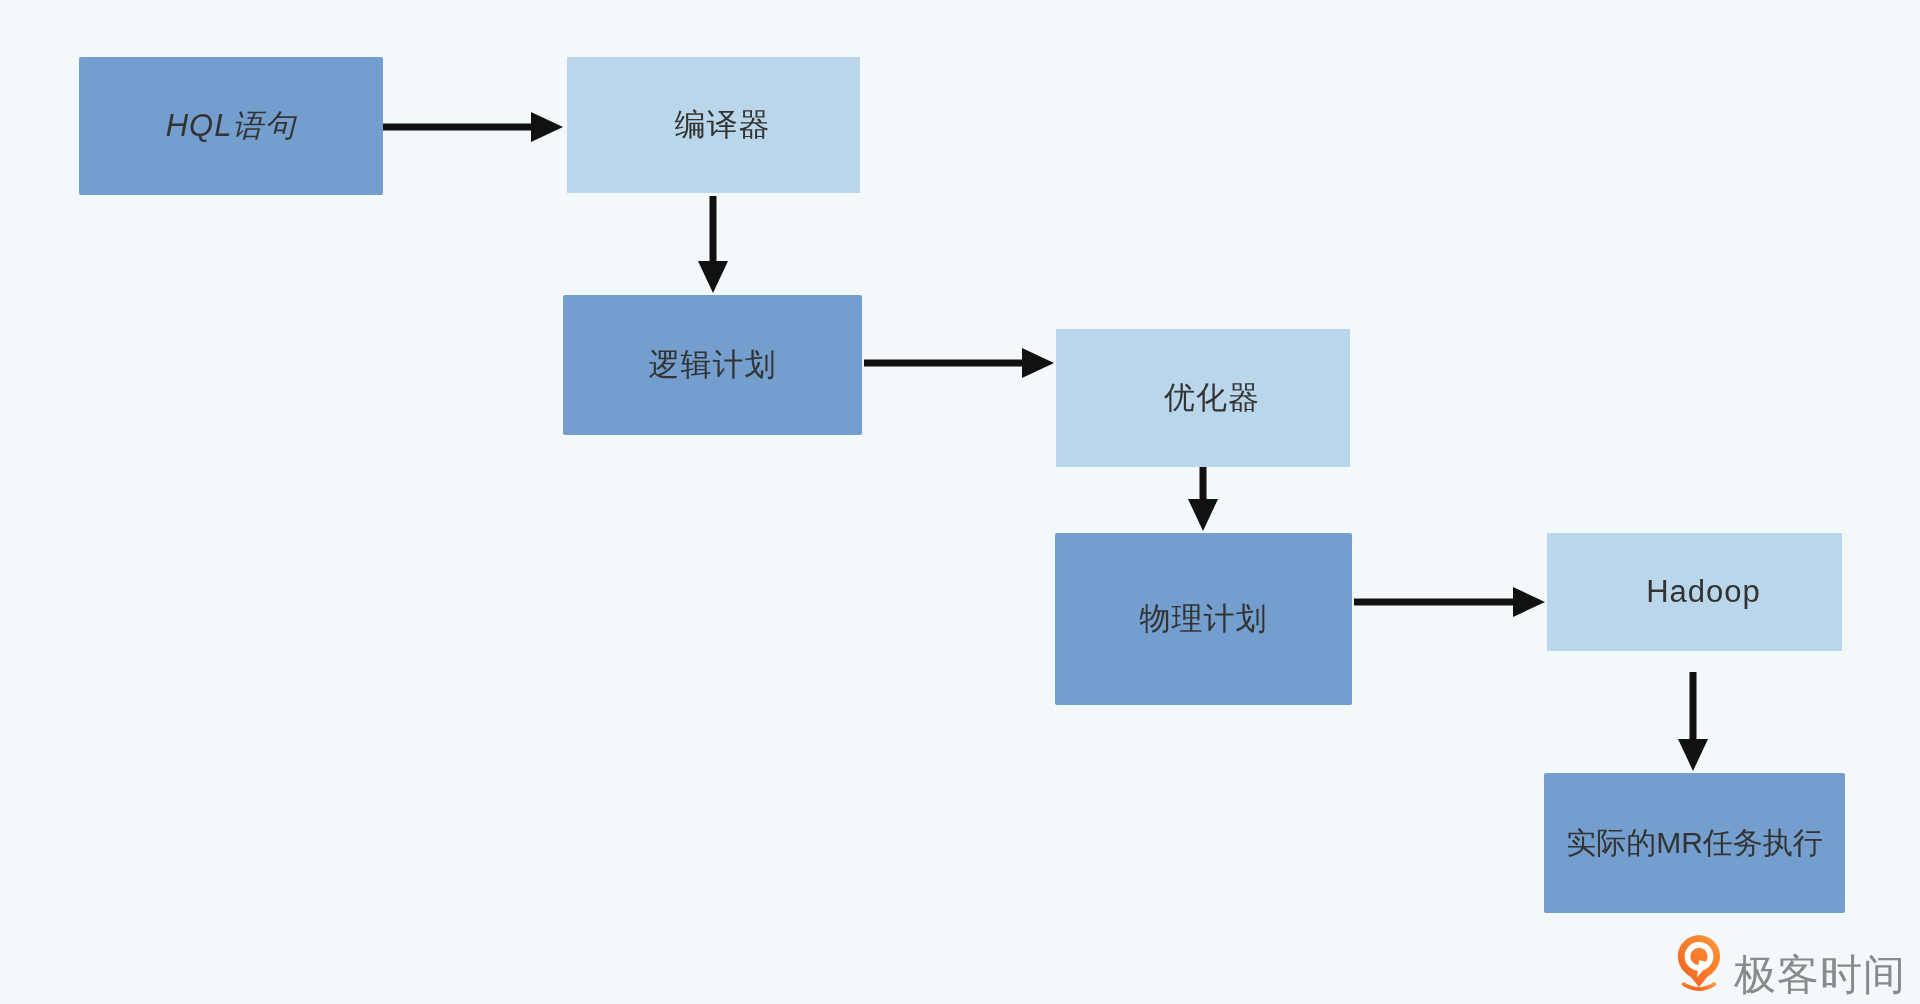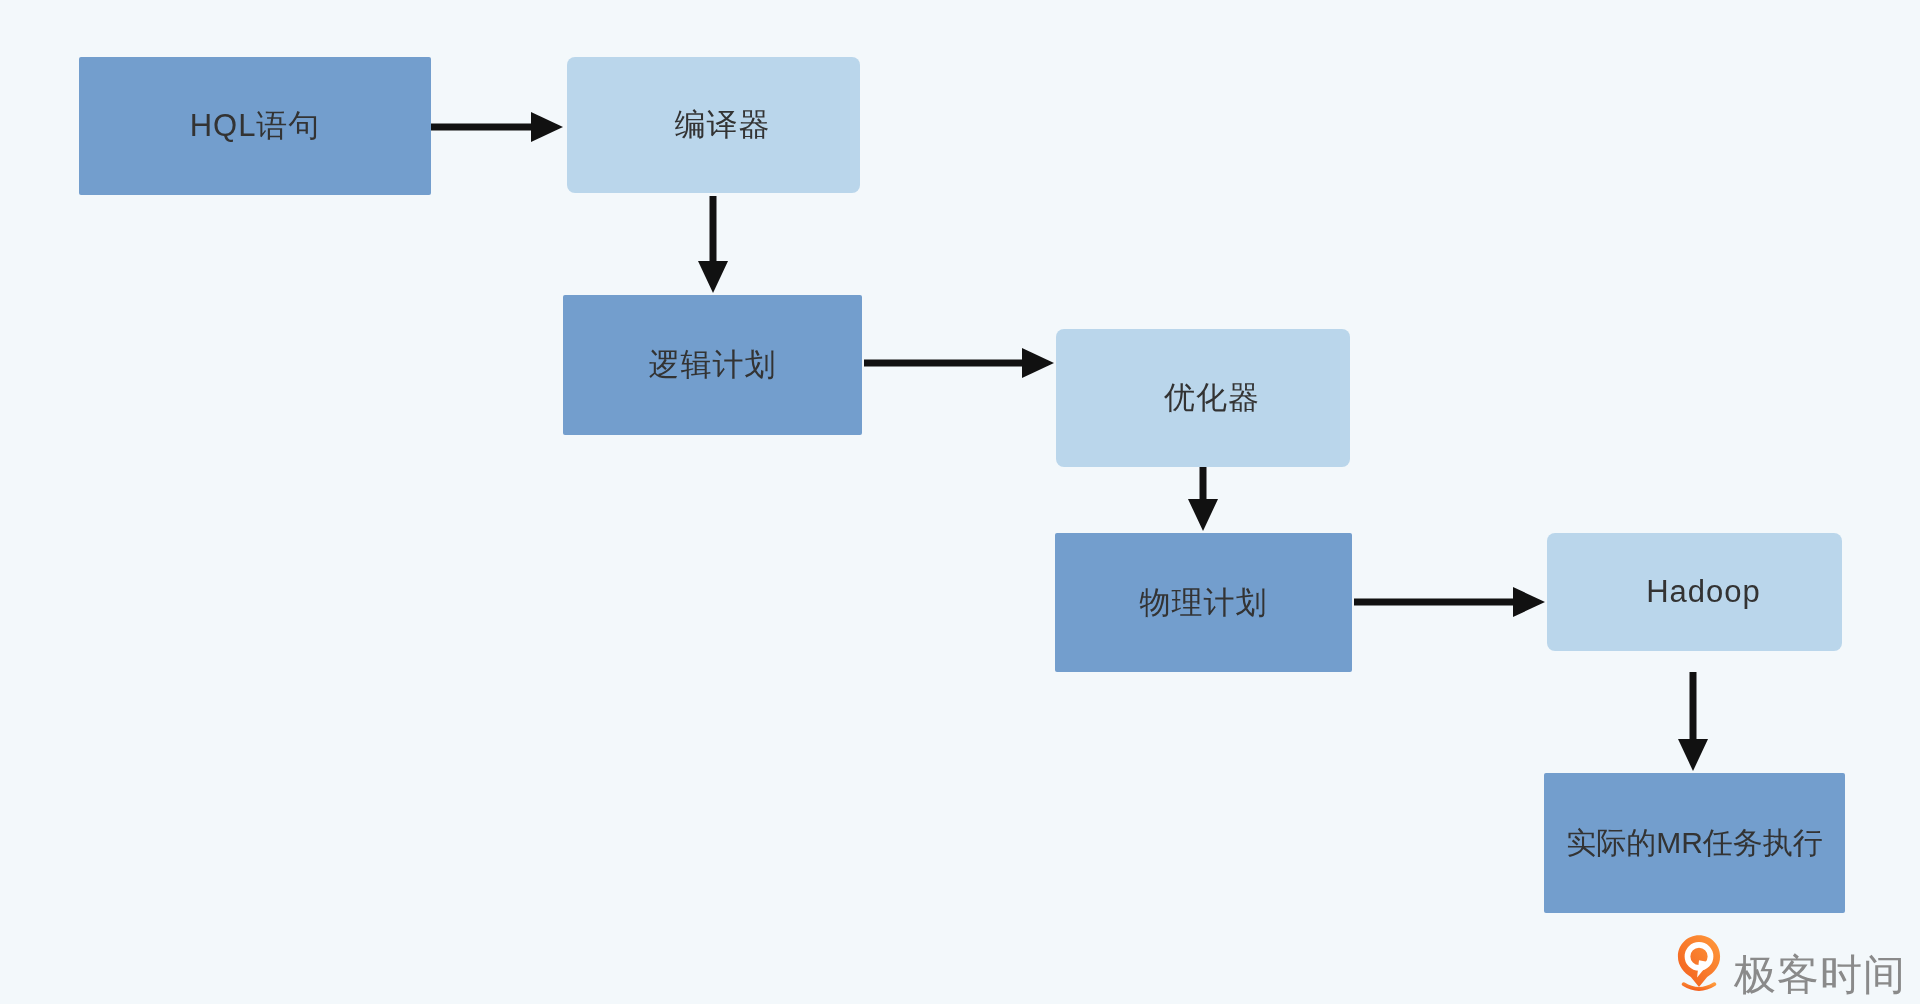--- a/index.html
+++ b/index.html
@@ -33,26 +33,26 @@
     display:flex;
     align-items:center;
     justify-content:center;
     font-size:31px;
     letter-spacing:1px;
     color:var(--node-text);
     text-align:center;
     white-space:nowrap;
   }
   .node.primary{background:var(--node-primary);border-radius:2px;}
-  .node.secondary{background:var(--node-secondary);border-radius:8px;padding-left:18px;}
-  .n1{left:79px;  top:57px;  width:352px; height:138px;}
+  .node.secondary{background:var(--node-secondary);border-radius:0;padding-left:18px;}
+  .n1{left:79px;  top:57px;  width:304px; height:138px;font-style:italic;}
   .n2{left:567px; top:57px;  width:293px; height:136px;}
   .n3{left:563px; top:295px; width:299px; height:140px;text-align:center;}
   .n4{left:1056px;top:297px; width:294px; height:138px;margin-top:32px;}
-  .n5{left:1055px;top:533px; width:297px; height:139px;}
+  .n5{left:1055px;top:533px; width:297px; height:172px;}
   .n6{left:1547px;top:533px; width:295px; height:118px;}
   .n7{left:1544px;top:773px; width:301px; height:140px;font-size:30px;letter-spacing:0;}
   .brand{
     position:absolute;
     left:1676px;
     top:934px;
     display:flex;
     align-items:center;
     gap:12px;
   }

